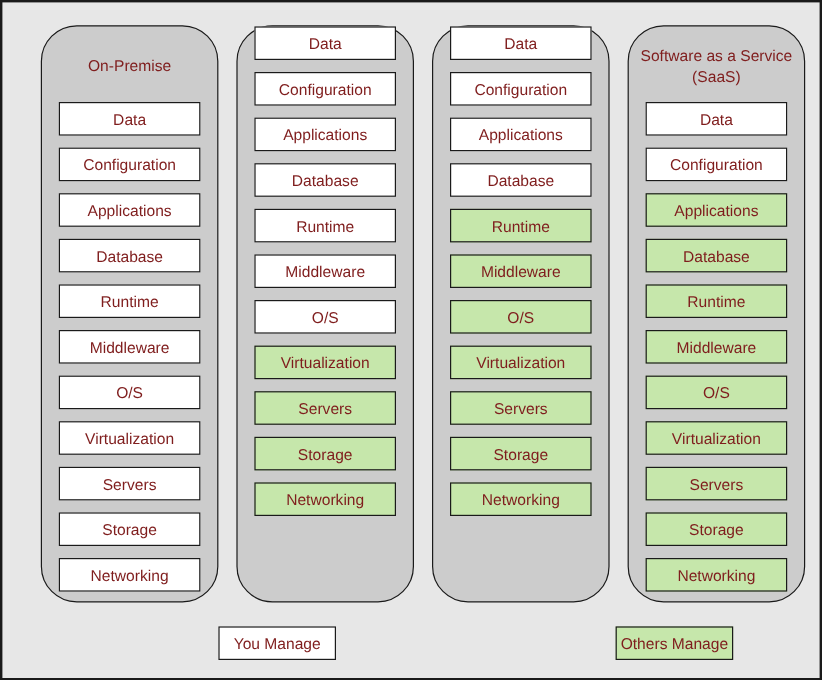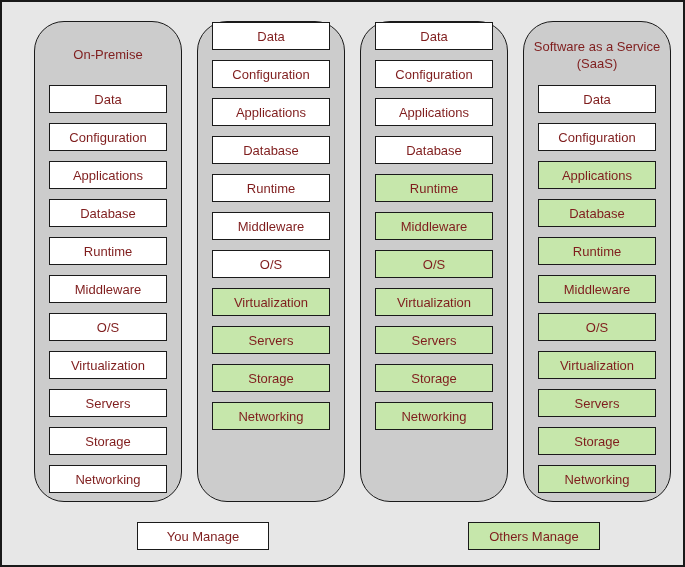--- a/index.html
+++ b/index.html
@@ -65,27 +65,28 @@
     font-size: 13px;
     text-align: center;
   }
 
   .managed-you    { background: var(--you-fill, #ffffff); }
   .managed-others { background: var(--others-fill, #c6e7ab); }
 
   .legend-box {
     position: absolute;
     top: 520px;
-    width: 132px;
+    width: 98px;
     height: 28px;
     border: 1.5px solid var(--line, #1a1a1a);
     display: flex;
     align-items: center;
     justify-content: center;
     font-size: 13px;
+    margin-left: 45px;
   }
   .legend-you    { left: 135px; }
   .legend-others { left: 466px; }
 </style>
 </head>
 <body>
 
 <div class="frame" style="--page-fill: #e7e7e7; --column-fill: #cccccc; --you-fill: #ffffff; --others-fill: #c6e7ab; --line: #1a1a1a;">
   <div class="columns" id="columns">
       <div class="svc-column">

